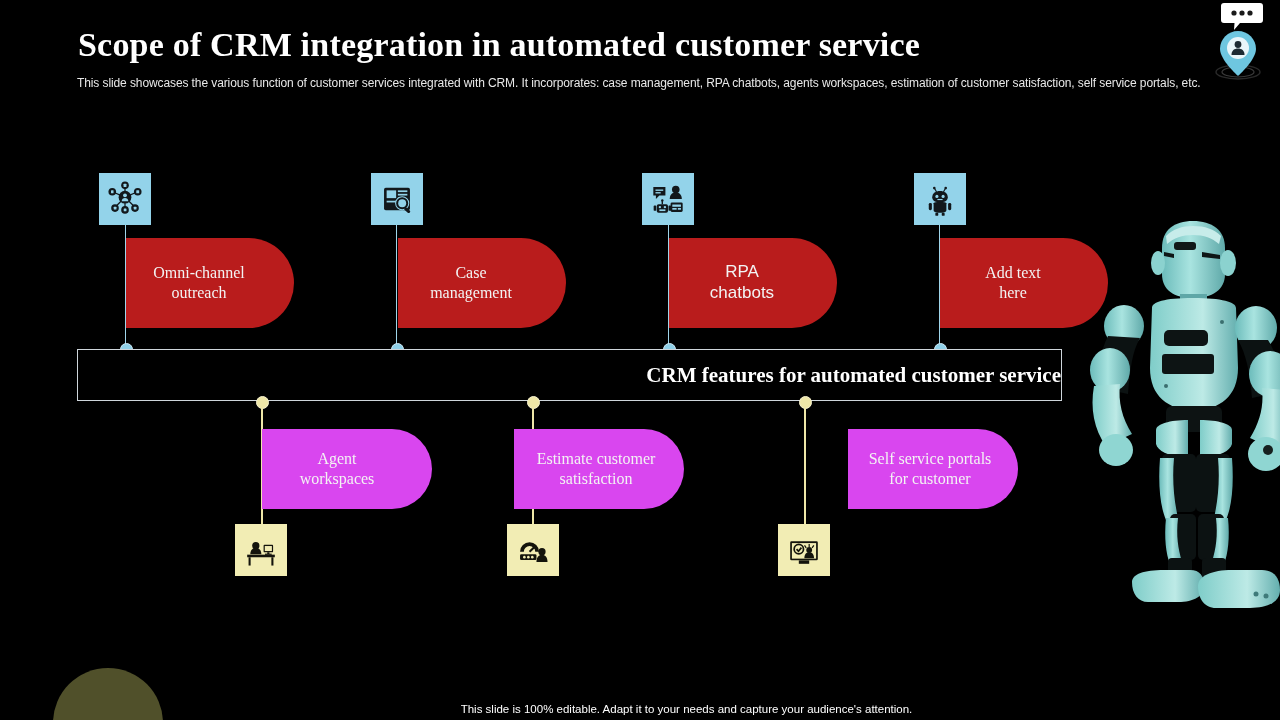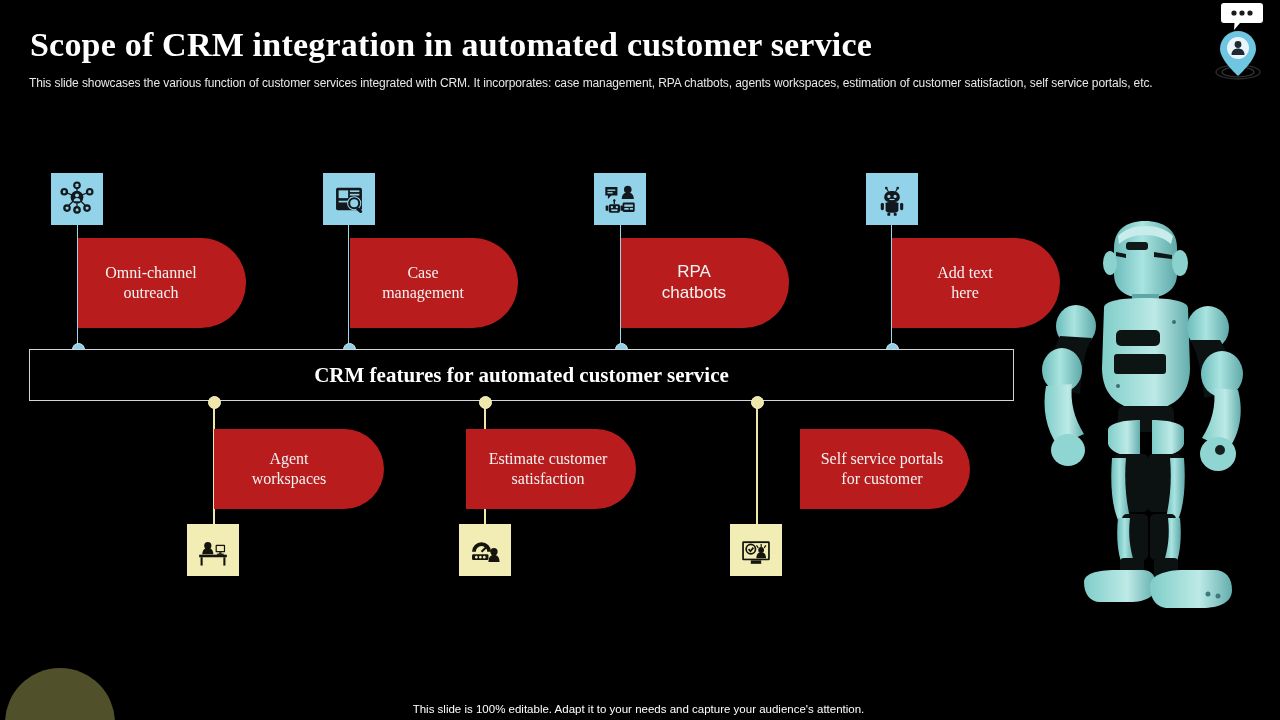--- a/index.html
+++ b/index.html
@@ -1,20 +1,20 @@
 <!DOCTYPE html>
 <html><head>
 <meta charset="utf-8">
 <style>
   html,body{margin:0;padding:0;background:#000;}
   body{
     width:1280px;height:720px;overflow:hidden;position:relative;
     font-family:"Liberation Sans", sans-serif;color:#fff;
   }
-  .slide{position:absolute;inset:0;background:#000;}
+  .slide{position:absolute;inset:0;background:#000;margin-left:48px;}
 
   
   .title{
     position:absolute;left:30px;top:26px;width:1060px;
     font-family:"Liberation Serif", serif;
     font-size:34px;font-weight:700;color:#ffffff;letter-spacing:.2px;
     white-space:nowrap;
   }
   .subtitle{
     position:absolute;left:29px;top:76px;width:1160px;
@@ -29,41 +29,41 @@
     border-radius:50%;background:#50502a;
   }
 
   
   .robot{position:absolute;left:1022px;top:218px;width:258px;height:420px;}
 
   
   .banner{
     position:absolute;left:29px;top:349px;width:985px;height:52px;
     background:#000;border:1px solid #cfd6dc;box-sizing:border-box;
-    display:flex;align-items:center;justify-content:center;
+    display:flex;align-items:center;justify-content:flex-end;
   }
   .banner-text{
     font-family:"Liberation Serif", serif;
     font-size:21px;font-weight:700;color:#ffffff;
   }
   .icon-box{
     position:absolute;width:52px;height:52px;
     display:flex;align-items:center;justify-content:center;
   }
   .icon-box.blue{background:#93d3ea;}
   .icon-box.yellow{background:#f2edb4;}
 
   .pill-top{
     position:absolute;height:90px;background:#b91c1c;
     border-radius:0 45px 45px 0;
     display:flex;align-items:center;
     box-sizing:border-box;
   }
   .pill-bottom{
-    position:absolute;height:80px;background:#b91c1c;
+    position:absolute;height:80px;background:#d946ef;
     border-radius:0 40px 40px 0;
     display:flex;align-items:center;
     box-sizing:border-box;
   }
   .pill-label{
     font-family:"Liberation Serif", serif;
     font-size:16px;line-height:1.22;color:#f3f3f3;text-align:center;
     width:150px;
   }
   .pill-label.sans{font-family:"Liberation Sans", sans-serif;font-size:15px;}

